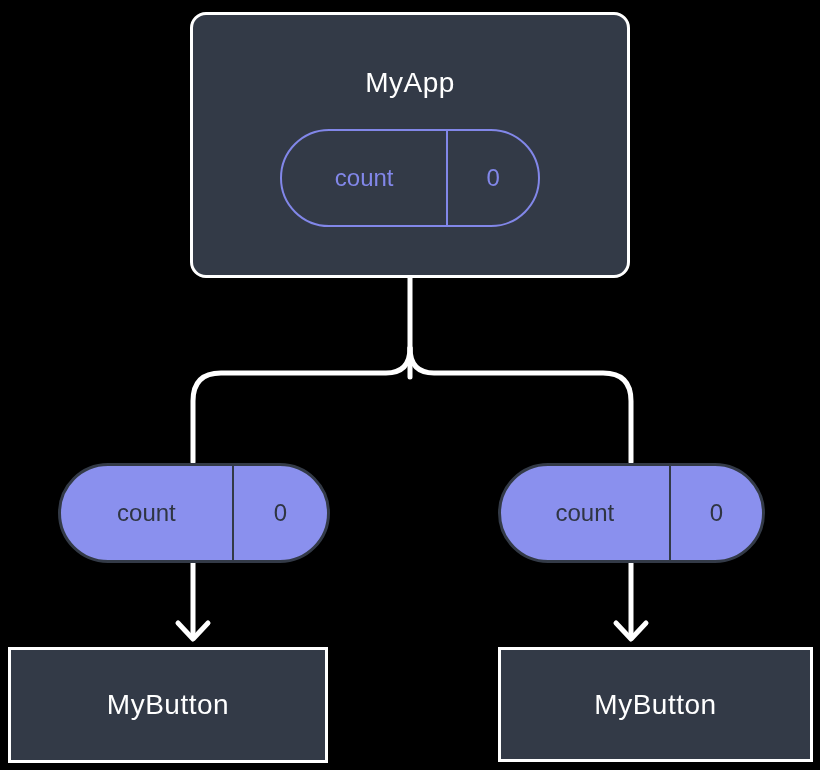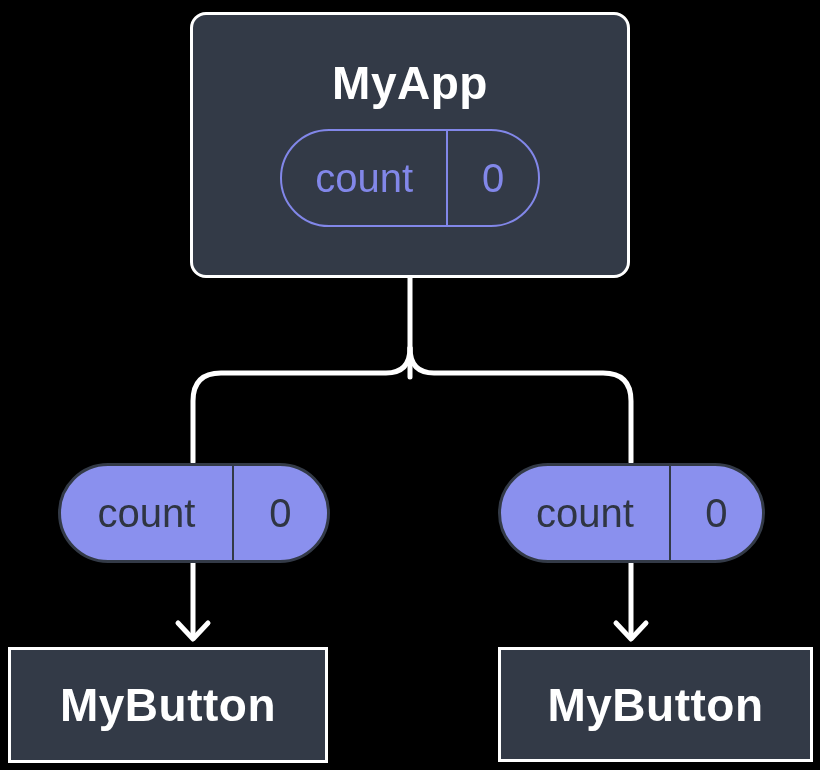--- a/index.html
+++ b/index.html
@@ -25,30 +25,30 @@
     background: var(--node, #333A47);
     border: 3.5px solid var(--nodeBorder, #fff);
   }
   .node-root {
     left: 190px; top: 12px; width: 440px; height: 266px;
     border-radius: 16px;
     display: flex; flex-direction: column; align-items: center;
   }
   .node-title {
     color: var(--title, #fff);
-    font-size: 46px;
-    font-weight: 700;
+    font-size: 28px;
+    font-weight: 400;
     letter-spacing: 0.5px;
   }
   .node-root .node-title { line-height: 48px; margin-top: 44px; }
   .pill {
     display: flex;
     box-sizing: border-box;
     border-radius: 60px;
-    font-size: 40px;
+    font-size: 24px;
   }
   .pill-section {
     display: flex; align-items: center; justify-content: center;
     box-sizing: border-box;
     height: 100%;
   }
   .pill-label { width: 65%; }
   .pill-value { flex: 1; }
   .pill-outline {
     width: 260px; height: 98px;

